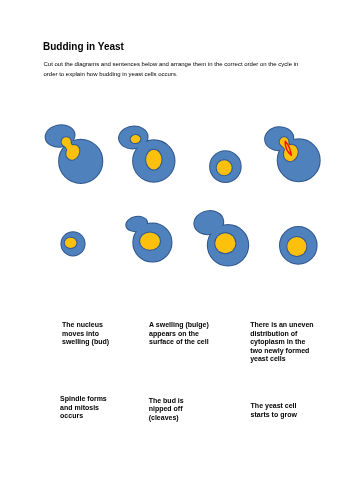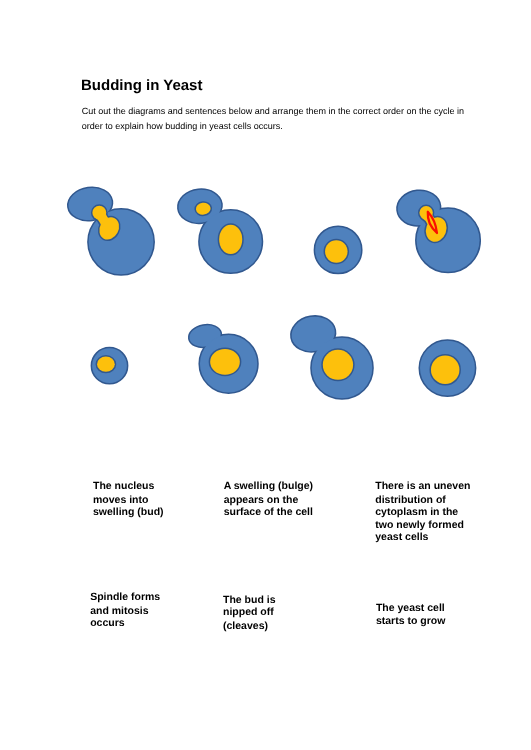--- a/index.html
+++ b/index.html
@@ -14,21 +14,21 @@
          line-height:9.8px;color:#000;}
   svg.sheet{position:absolute;left:0;top:0;width:354px;height:500px;overflow:visible;}
   .cap{position:absolute;font-size:7px;font-weight:bold;line-height:8.4px;
        color:#000;white-space:nowrap;}
 
   .cellS{fill:#4f81bd;stroke:#31588f;stroke-width:2;}
   .cellF{fill:#4f81bd;stroke:none;}
   .nucS{fill:#fdc00c;stroke:#31588f;stroke-width:2;stroke-linejoin:round;}
   .nucF{fill:#fdc00c;stroke:none;}
   .spin{fill:none;stroke:#fa0f00;stroke-width:1.5;stroke-linecap:round;stroke-linejoin:round;}
-  h1.title,p.intro{margin:11px;}
+  h1.title,p.intro{margin:0;}
 </style>
 </head>
 <body>
 
 <div class="page">
   <h1 class="title">Budding in Yeast</h1>
   <p class="intro">Cut out the diagrams and sentences below and arrange them in the correct order on the cycle in order to explain how budding in yeast cells occurs.</p>
 <svg class="sheet" viewBox="0 0 354 500">
 <g>
 <g>

